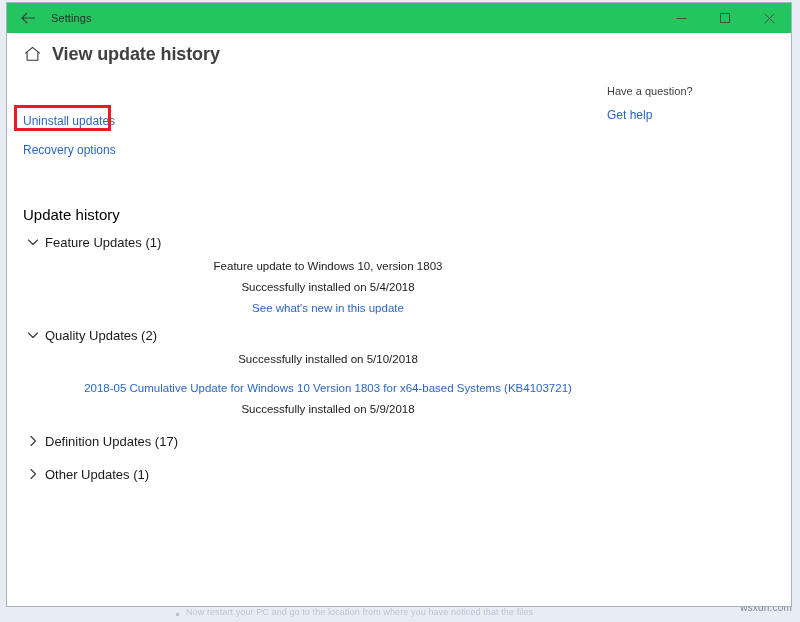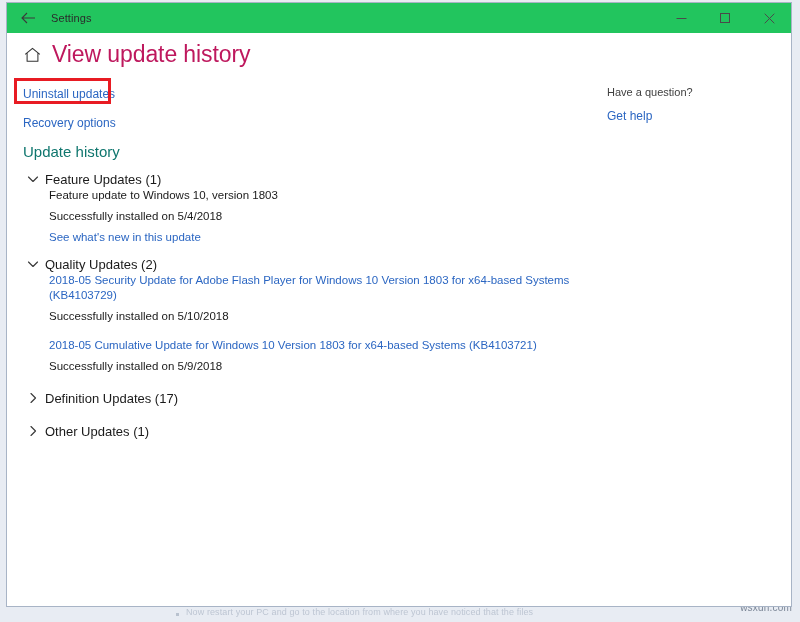--- a/index.html
+++ b/index.html
@@ -122,23 +122,23 @@
   }
   #home-icon {
     width: 26px;
     height: 26px;
     display: flex;
     align-items: center;
     justify-content: center;
     cursor: pointer;
   }
   #page-title {
-    font-size: 23px;
-    font-weight: 400;
-    color: #be185d;
+    font-size: 18px;
+    font-weight: 700;
+    color: #404040;
     margin-left: 7px;
     letter-spacing: -.1px;
   }
 
   
   #body-cols {
     display: flex;
     margin-top: 16px;
   }
   #left-col {
@@ -151,20 +151,21 @@
     padding-top: 2px;
   }
 
   
   #action-links {
     position: relative;
   }
   #uninstall-wrap {
     position: relative;
     display: inline-block;
+    margin-top: 28px;
   }
   #red-highlight {
     position: absolute;
     left: -9px;
     top: -6px;
     width: 97px;
     height: 26px;
     border: 3px solid #e81b23;
     box-sizing: border-box;
     pointer-events: none;
@@ -184,22 +185,22 @@
   
   #have-question {
     font-size: 11px;
     color: #404040;
     margin-bottom: 8px;
   }
 
   
   #update-history-title {
     font-size: 15px;
-    color: #0f766e;
-    margin-top: 12px;
+    color: #000000;
+    margin-top: 48px;
     margin-bottom: 2px;
   }
 
   .group {
     margin-top: 10px;
   }
   .group-header {
     display: flex;
     align-items: center;
     cursor: pointer;
@@ -214,21 +215,22 @@
     flex: none;
   }
   .group-label {
     font-size: 13px;
     color: #1a1a1a;
     margin-left: 2px;
     text-align: center;
   }
   .group-items {
     margin-left: 26px;
-    margin-top: 0;
+    margin-top: 8px;
+    text-align: center;
   }
   .update-entry {
     margin-bottom: 14px;
   }
   .update-entry:last-child { margin-bottom: 0; }
   .update-name {
     font-size: 11.5px;
     color: #1a1a1a;
     line-height: 15px;
   }
@@ -343,21 +345,20 @@
               <div class="group-header">
                 <span class="chev">
                   <svg width="12" height="12" viewBox="0 0 12 12">
                     <path d="M1.5 4 L6 8.5 L10.5 4" fill="none" stroke="#3a3a3a" stroke-width="1.15" stroke-linecap="round" stroke-linejoin="round"></path>
                   </svg>
                 </span>
                 <span class="group-label">Quality Updates (2)</span>
               </div>
               <div class="group-items">
                 <div class="update-entry">
-                  <div class="update-name linked">2018-05 Security Update for Adobe Flash Player for Windows 10 Version 1803 for x64-based Systems (KB4103729)</div>
                   <div class="update-status">Successfully installed on 5/10/2018</div>
                 </div>
                 <div class="update-entry">
                   <div class="update-name linked">2018-05 Cumulative Update for Windows 10 Version 1803 for x64-based Systems (KB4103721)</div>
                   <div class="update-status">Successfully installed on 5/9/2018</div>
                 </div>
               </div>
             </div>
             <div class="group collapsed">
               <div class="group-header">

